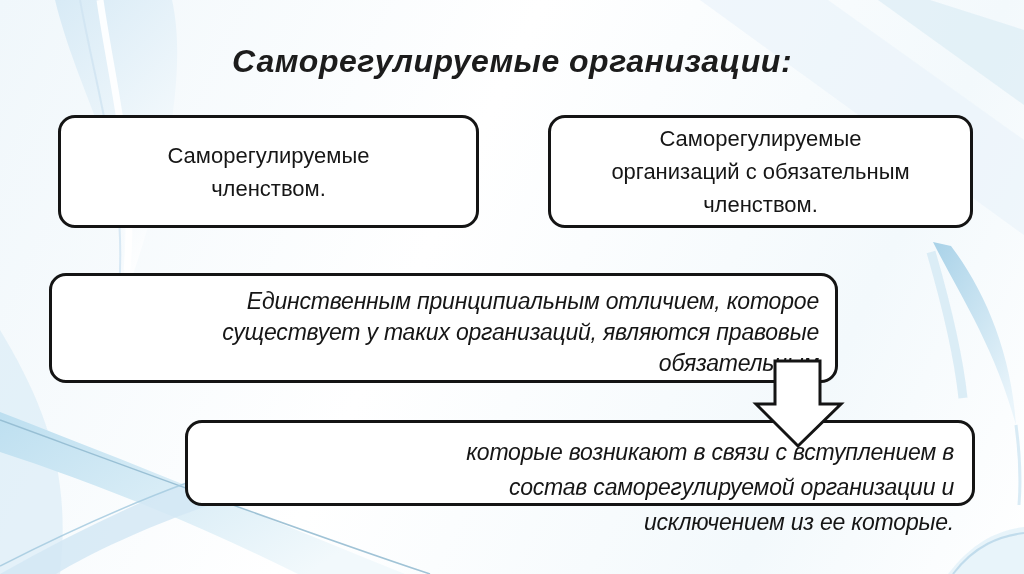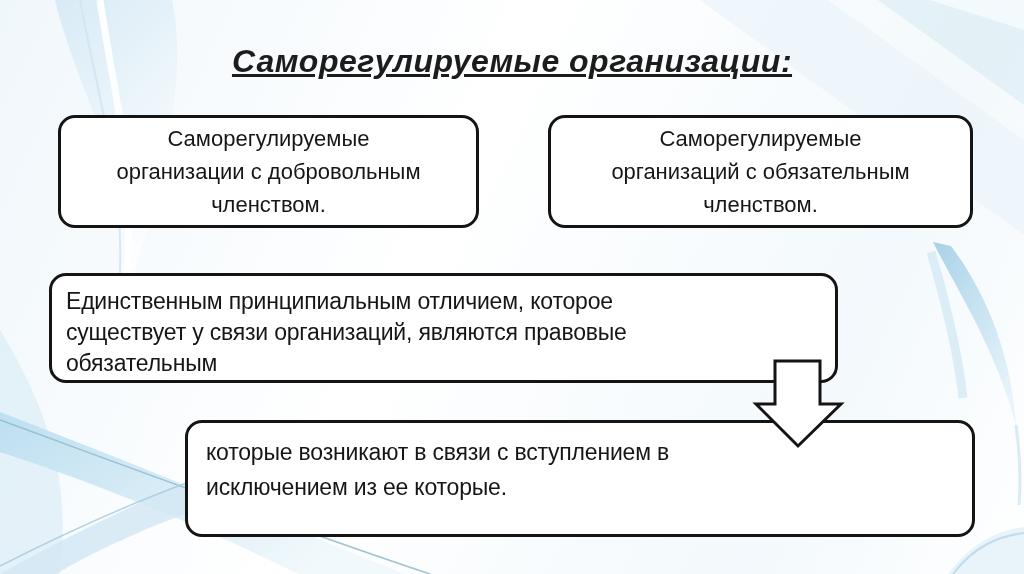--- a/index.html
+++ b/index.html
@@ -26,55 +26,54 @@
     left: 0; top: 40px;
     width: 1024px;
     text-align: center;
     font-size: 32px;
     line-height: 42px;
     font-weight: bold;
     font-style: italic;
     color: #1c1c1c;
     letter-spacing: 0.5px;
     margin: 0;
-    text-decoration: underline;
   }
   .box {
     position: absolute;
     box-sizing: border-box;
     background: #ffffff;
     border: 3px solid #141414;
     border-radius: 17px;
     color: #161616;
     display: flex;
     flex-direction: column;
     justify-content: center;
     z-index: 1;
   }
   .box.center { text-align: center; }
-  .box.left   { text-align: left; }
+  .box.left   { text-align: right; font-style: italic; }
   .box-voluntary {
     left: 58px; top: 115px; width: 421px; height: 113px;
     font-size: 22px; line-height: 33px;
     padding: 4px 10px;
   }
   .box-mandatory {
     left: 548px; top: 115px; width: 425px; height: 113px;
     font-size: 22px; line-height: 33px;
     padding: 4px 10px;
   }
   .box-difference {
     left: 49px; top: 273px; width: 789px; height: 110px;
     font-size: 23px; line-height: 31px;
     padding: 10px 16px 10px 14px;
     justify-content: flex-start;
     letter-spacing: -0.2px;
   }
   .box-consequences {
-    left: 185px; top: 420px; width: 790px; height: 117px;
+    left: 185px; top: 420px; width: 790px; height: 86px;
     font-size: 23px; line-height: 35px;
     padding: 12px 18px 10px 18px;
     justify-content: flex-start;
     letter-spacing: -0.2px;
   }
   .arrow-svg {
     position: absolute;
     left: 750px; top: 355px;
     width: 100px; height: 100px;
     z-index: 2;
@@ -119,38 +118,38 @@
     <path d="M0,566 C130,500 252,452 372,432" stroke="#a5cadf" stroke-width="1.5" fill="none" opacity="0.85"></path>
 
     <path d="M948,574 C974,540 1000,530 1024,527 L1024,574 Z" fill="#e4f2f9" opacity="0.85"></path>
     <path d="M953,574 C975,545 1000,536 1024,533" stroke="#bcd9ea" stroke-width="2" fill="none" opacity="0.9"></path>
   </svg>
 
   <h1 class="title">Саморегулируемые организации:</h1>
 
   <div class="box center box-voluntary">
     <div>Саморегулируемые</div>
-    <div>организации с добровольным</div>
     <div>членством.</div>
   </div>
 
   <div class="box center box-mandatory">
     <div>Саморегулируемые</div>
     <div>организаций с обязательным</div>
     <div>членством.</div>
   </div>
 
   <div class="box left box-difference">
     <div>Единственным принципиальным отличием, которое</div>
-    <div>существует у связи организаций, являются правовые</div>
+    <div>существует у таких организаций, являются правовые</div>
     <div>обязательным</div>
   </div>
 
   <svg class="arrow-svg" viewBox="0 0 100 100" xmlns="http://www.w3.org/2000/svg" aria-hidden="true">
     <polygon points="25,6 70,6 70,49 91,49 48,91 6,49 25,49" fill="#ffffff" stroke="#141414" stroke-width="3" stroke-linejoin="miter"></polygon>
   </svg>
 
   <div class="box left box-consequences">
     <div>которые возникают в связи с вступлением в</div>
+    <div>состав саморегулируемой организации и</div>
     <div>исключением из ее которые.</div>
   </div>
 
 </div>
 
 </body></html>

